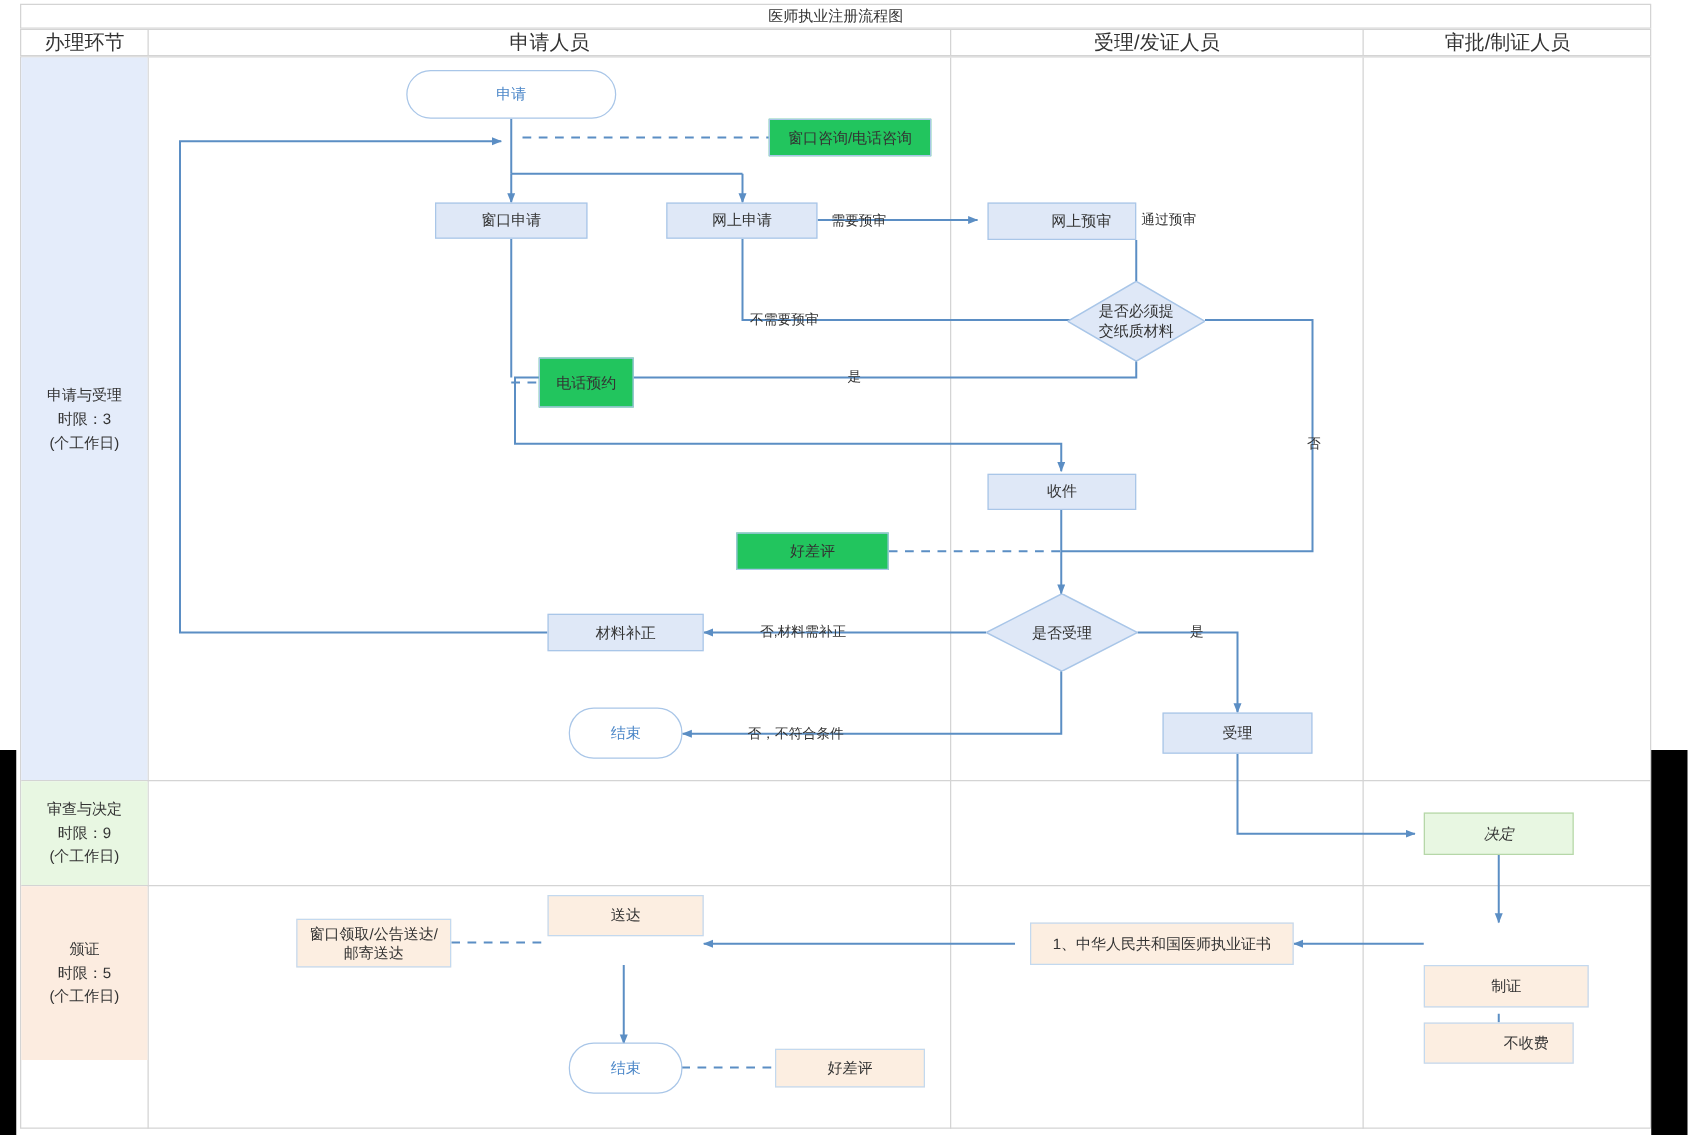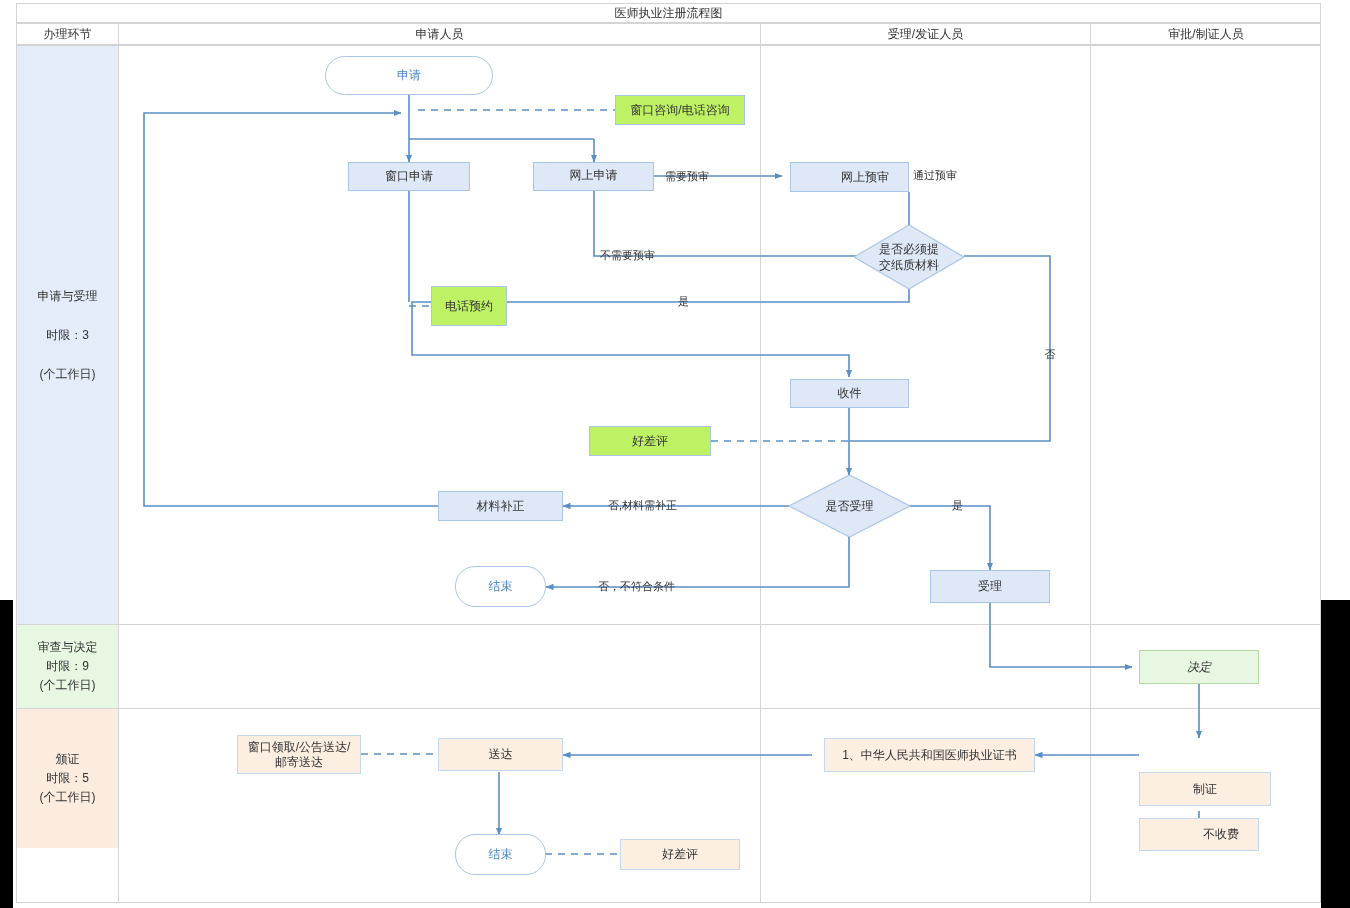--- a/index.html
+++ b/index.html
@@ -21,38 +21,38 @@
 
   .cellline{position:absolute;background:#d4d4d4;}
   .vline{width:1px;}
   .hline{height:1px;}
 
   .title-text{position:absolute;left:0;top:0;width:100%;height:100%;
               display:flex;align-items:center;justify-content:center;
               font-size:12px;color:#333;}
   .head-cell{position:absolute;top:0;height:100%;
              display:flex;align-items:center;justify-content:center;
-             font-size:12px;color:#333;}
+             font-size:16px;color:#333;}
 
   
   .phase{position:absolute;left:17px;width:101px;box-sizing:border-box;
          display:flex;flex-direction:column;align-items:center;justify-content:center;
          font-size:12px;line-height:19px;color:#333;text-align:center;}
-  #phase1{top:46px;height:578px;background:#e4ecfa;gap:20px;}
+  #phase1{top:46px;height:578px;background:#e4ecfa;}
   #phase2{top:625px;height:83px;background:#e8f7e2;}
   #phase3{top:709px;height:139px;background:#fcece0;}
 
   
   .node{position:absolute;box-sizing:border-box;display:flex;align-items:center;
         justify-content:center;text-align:center;font-size:12px;line-height:15px;
         border:1px solid #a9c6e8;background:#dfe8f7;color:#333;}
   .node.rounded{border-radius:20px;background:#fff;color:#4a86c8;}
   .node.peach-lt{background:#fceee1;border-color:#c3d9ef;}
   .node.green{background:#e8f7e2;border-color:#b6d7a8;font-style:italic;}
-  .node.lighter{background:#bef264;}
+  .node.lighter{background:#22c55e;}
 
   
   .diamond{position:absolute;}
   .diamond svg{position:absolute;left:0;top:0;}
   .diamond .dtext{position:absolute;left:0;top:0;width:100%;height:100%;
         display:flex;flex-direction:column;align-items:center;justify-content:center;
         font-size:12px;line-height:16px;color:#333;text-align:center;}
 
   
   .elabel{position:absolute;font-size:11px;color:#333;white-space:nowrap;
@@ -169,21 +169,21 @@
 
     </g>
   </svg>
 
   <div class="node rounded" style="left:325px;top:56px;width:168px;height:39px;">申请</div>
 
   <div class="node lighter" style="left:615px;top:95px;width:130px;height:30px;">窗口咨询/电话咨询</div>
 
   <div class="node" style="left:348px;top:162px;width:122px;height:29px;">窗口申请</div>
 
-  <div class="node" style="left:533px;top:162px;width:121px;height:29px;font-family:Liberation Mono, monospace;">网上申请</div>
+  <div class="node" style="left:533px;top:162px;width:121px;height:29px;">网上申请</div>
 
   <div class="node" style="left:790px;top:162px;width:119px;height:30px;padding-left:31px;">网上预审</div>
 
   <div class="node lighter" style="left:431px;top:286px;width:76px;height:40px;">电话预约</div>
 
   <div class="diamond" style="left:854px;top:225px;width:110px;height:64px;">
     <svg width="110" height="64" xmlns="http://www.w3.org/2000/svg">
       <polygon points="55,0 110,32 55,64 0,32" fill="#dfe8f7" stroke="#a9c6e8" stroke-width="1.2"></polygon>
     </svg>
     <div class="dtext">
@@ -212,21 +212,21 @@
   <div class="node" style="left:930px;top:570px;width:120px;height:33px;">受理</div>
 
   <div class="node green" style="left:1139px;top:650px;width:120px;height:34px;">决定</div>
 
   <div class="node peach-lt" style="left:1139px;top:772px;width:132px;height:34px;">制证</div>
 
   <div class="node peach-lt" style="left:1139px;top:818px;width:120px;height:33px;padding-left:44px;">不收费</div>
 
   <div class="node peach-lt" style="left:824px;top:738px;width:211px;height:34px;">1、中华人民共和国医师执业证书</div>
 
-  <div class="node peach-lt" style="left:438px;top:738px;width:125px;height:33px;">送达</div>
+  <div class="node peach-lt" style="left:438px;top:716px;width:125px;height:33px;">送达</div>
 
   <div class="node peach-lt" style="left:237px;top:735px;width:124px;height:39px;flex-direction:column;">
     <span>窗口领取/公告送达/</span>
     <span>邮寄送达</span>
   </div>
 
   <div class="node rounded" style="left:455px;top:834px;width:91px;height:41px;">结束</div>
 
   <div class="node peach-lt" style="left:620px;top:839px;width:120px;height:31px;">好差评</div>
 

